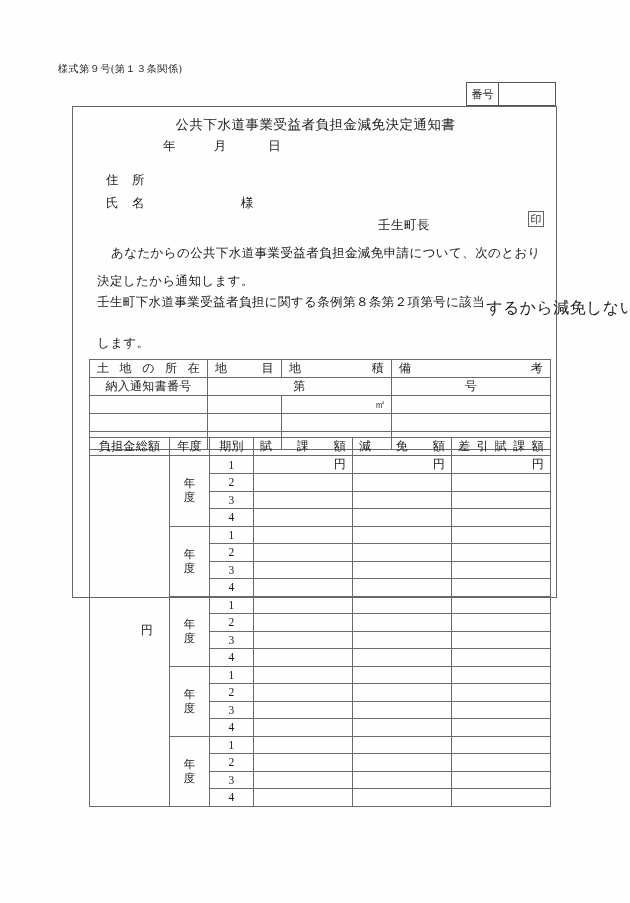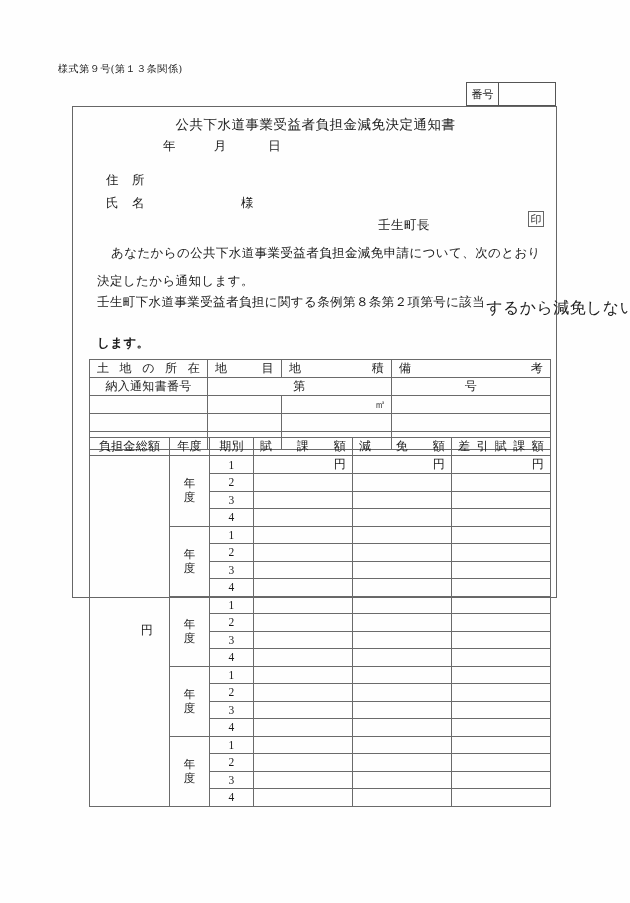--- a/index.html
+++ b/index.html
@@ -153,21 +153,20 @@
     line-height: 15px;
     margin-left: 1px;
     margin-bottom: -4px;
   }
   .para2-tail {
     position: absolute;
     left: 24px;
     top: 228px;
     font-size: 12.5px;
     letter-spacing: 0.4px;
-    font-weight: bold;
   }
 
   
   table.grid {
     position: absolute;
     border-collapse: collapse;
     table-layout: fixed;
     font-size: 12px;
   }
   table.grid td {

